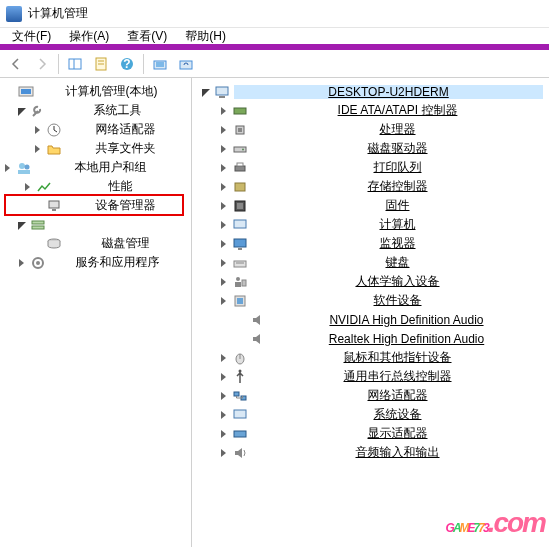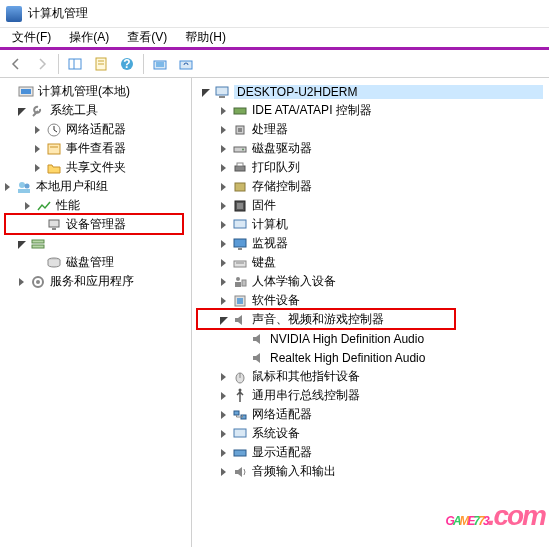--- a/index.html
+++ b/index.html
@@ -1,36 +1,36 @@
 <!DOCTYPE html>
 <html><head>
 <meta charset="utf-8">
 <style>
 * { margin: 0; padding: 0; box-sizing: border-box; font-family: "Microsoft YaHei", "SimSun", sans-serif; font-size: 12px; }
 body { width: 549px; height: 547px; background: #fff; overflow: hidden; position: relative; }
 .titlebar { height: 28px; display: flex; align-items: center; padding: 0 6px; gap: 6px; border-bottom: 1px solid #e5e5e5; }
 .titlebar .ticon { width: 16px; height: 16px; background: linear-gradient(#6aa4e6,#2a5fa8); border-radius: 2px; }
-.menubar { height: 22px; display: flex; align-items: center; padding: 0 4px; gap: 2px; border-bottom: 3px solid #a21caf; }
+.menubar { height: 22px; display: flex; align-items: center; padding: 0 4px; gap: 2px; border-bottom: 6px solid #a21caf; }
 .menubar span { padding: 2px 8px; cursor: default; }
 .toolbar { height: 28px; display: flex; align-items: center; padding: 0 4px; gap: 2px; border-bottom: 1px solid #d0d0d0; }
 .tbtn { width: 24px; height: 24px; display: flex; align-items: center; justify-content: center; border-radius: 2px; }
 .tsep { width: 1px; height: 20px; background: #d0d0d0; margin: 0 2px; }
-.panes { display: flex; height: calc(547px - 78px); }
+.panes { display: flex; height: calc(547px - 78px); text-align: center; }
 .left { width: 192px; border-right: 1px solid #d0d0d0; padding: 4px 0; overflow: hidden; }
-.right { flex: 1; padding: 4px 0; overflow: hidden; position: relative; }
+.right { flex: 1; padding: 4px 0; overflow: hidden; position: relative; text-decoration: underline; }
 .node { display: flex; align-items: center; height: 19px; padding-right: 6px; white-space: nowrap; cursor: default; }
 .expander { width: 14px; height: 14px; display: flex; align-items: center; justify-content: center; flex-shrink: 0; color: #666; font-size: 10px; }
 .exp-open::before { content: ""; border: 4px solid transparent; border-left: 4px solid #404040; border-top: 4px solid #404040; transform: rotate(0deg) translate(1px,1px); width:0; height:0; }
 .exp-open { transform: rotate(0deg); }
 .exp-closed::before { content: ""; border: 4px solid transparent; border-left: 5px solid #666; transform: translateX(2px); width:0; height:0; display:block;}
 .nicon { width: 16px; height: 16px; margin: 0 4px 0 2px; flex-shrink: 0; display:flex; align-items:center; justify-content:center; }
 .nlabel { flex: 1; }
 .sel { background: #cce8ff !important; }
 .hl-red { position: absolute; border: 2px solid #e60000; pointer-events: none; }
-.watermark { position: absolute; right: 4px; bottom: 12px; font-size: 42px; font-weight: 900; font-style: italic; letter-spacing: -2px; pointer-events: none; font-family: Arial Black, sans-serif; }
+.watermark { position: absolute; right: 4px; bottom: 5px; font-size: 42px; font-weight: 900; font-style: italic; letter-spacing: -2px; pointer-events: none; font-family: Arial Black, sans-serif; }
 .watermark .g1 { color: #ff3399; }
 .watermark .g2 { color: #33cc66; }
 .watermark .g3 { color: #ff9933; }
 .watermark .dc { color: #ff6699; font-size: 28px; }
 
 
 svg { display: block; }
 </style>
 </head>
 <body>
@@ -117,30 +117,20 @@
     </div>
     <div class="node" style="padding-left:30px">
       <span class="expander exp-closed"></span>
       <span class="nicon">
           <svg width="16" height="16">
             <circle cx="8" cy="8" r="6" fill="#fff" stroke="#888"></circle>
             <path d="M8 4 L8 8 L11 10" stroke="#333" fill="none"></path>
           </svg>
         </span>
       <span class="nlabel">网络适配器</span>
-    </div>
-    <div class="node" style="padding-left:30px">
-      <span class="expander exp-closed"></span>
-      <span class="nicon">
-          <svg width="16" height="16">
-            <rect x="2" y="3" width="12" height="10" fill="#ffe9b3" stroke="#c9932a"></rect>
-            <line x1="4" y1="6" x2="12" y2="6" stroke="#c9932a"></line>
-          </svg>
-        </span>
-      <span class="nlabel">事件查看器</span>
     </div>
     <div class="node" style="padding-left:30px">
       <span class="expander exp-closed"></span>
       <span class="nicon">
           <svg width="16" height="16">
             <path d="M2 5 h4 l1 2 h7 v6 h-12 z" fill="#ffd76a" stroke="#c9932a"></path>
           </svg>
         </span>
       <span class="nlabel">共享文件夹</span>
     </div>
@@ -320,32 +310,20 @@
     <div class="node" style="padding-left:24px">
       <span class="expander exp-closed"></span>
       <span class="nicon">
           <svg width="16" height="16">
             <rect x="3" y="3" width="10" height="10" fill="#e0e0e0" stroke="#888"></rect>
             <rect x="5" y="5" width="6" height="6" fill="#6aa4d6"></rect>
           </svg>
         </span>
       <span class="nlabel">软件设备</span>
     </div>
-    <div style="position:relative">
-      <div class="hl-red" style="left:4px; top:-2px; width:260px; height:22px;"></div>
-      <div class="node" style="padding-left:24px">
-        <span class="expander exp-open"></span>
-        <span class="nicon">
-            <svg width="16" height="16">
-              <path d="M3 6 h3 l4 -3 v10 l-4 -3 h-3 z" fill="#888"></path>
-            </svg>
-          </span>
-        <span class="nlabel">声音、视频和游戏控制器</span>
-      </div>
-    </div>
     <div class="node" style="padding-left:42px">
       <span class="expander"></span>
       <span class="nicon">
           <svg width="16" height="16">
             <path d="M3 6 h3 l4 -3 v10 l-4 -3 h-3 z" fill="#888"></path>
           </svg>
         </span>
       <span class="nlabel">NVIDIA High Definition Audio</span>
     </div>
     <div class="node" style="padding-left:42px">

